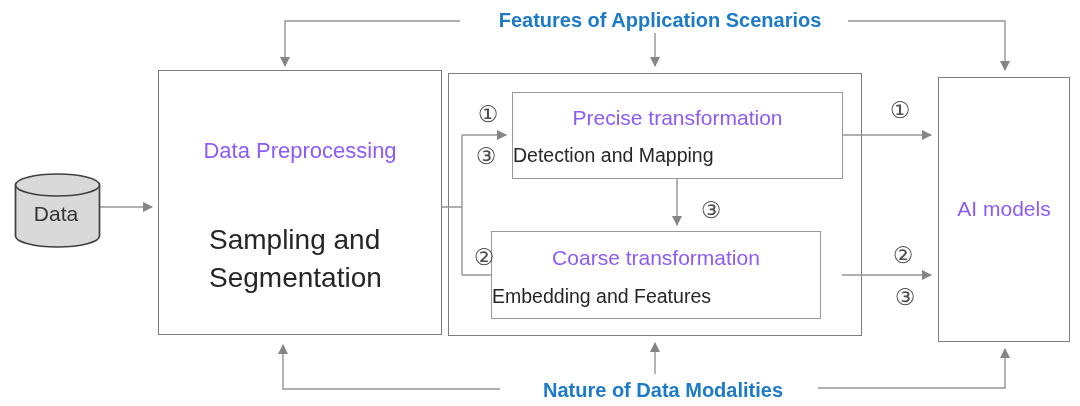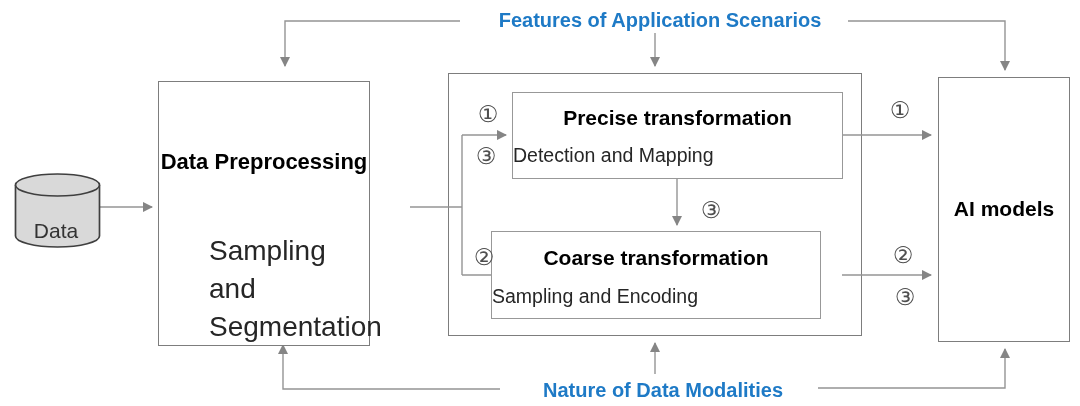--- a/index.html
+++ b/index.html
@@ -25,21 +25,21 @@
     z-index:1;
   }
   .inner-box{ border:1.5px solid #989898; }
   svg.wires{
     position:absolute;left:0;top:0;z-index:2;
     pointer-events:none;
   }
   .box-title{
     position:absolute;left:0;right:0;
     text-align:center;
-    font-weight:bold;color:#000000;
+    font-weight:normal;color:#8b5cf6;
     font-size:21px;line-height:1.15;
   }
   .box-sub{
     position:absolute;left:0;right:0;
     text-align:left;
     color:#262626;
     font-size:19.5px;line-height:1.35;
   }
   .banner{
     position:absolute;
@@ -66,33 +66,33 @@
     z-index:4;
   }
 </style>
 </head>
 <body>
 
 <div class="canvas">
 
   <div class="container-box" style="left:448px;top:73px;width:414px;height:263px;"></div>
 
-  <div class="box" style="left:158px;top:81px;width:212px;height:265px;">
+  <div class="box" style="left:158px;top:70px;width:284px;height:265px;">
     <div class="box-title" style="top:67px;font-size:22px;">Data Preprocessing</div>
     <div class="box-sub" style="top:150px;left:50px;right:50px;font-size:28px;">Sampling and Segmentation</div>
   </div>
 
   <div class="box inner-box" style="left:512px;top:92px;width:331px;height:87px;">
     <div class="box-title" style="top:13px;">Precise transformation</div>
     <div class="box-sub" style="top:49px;">Detection and Mapping</div>
   </div>
 
   <div class="box inner-box" style="left:491px;top:231px;width:330px;height:88px;">
     <div class="box-title" style="top:14px;">Coarse transformation</div>
-    <div class="box-sub" style="top:51px;">Sampling and Encoding</div>
+    <div class="box-sub" style="top:51px;">Embedding and Features</div>
   </div>
 
   <div class="box" style="left:938px;top:77px;width:132px;height:265px;padding-left:42px;">
     <div class="box-title" style="top:119px;">AI models</div>
   </div>
 
   <svg class="wires" width="1080" height="406" viewBox="0 0 1080 406">
     <defs>
       <marker id="arrow" viewBox="0 0 10 10" refX="9" refY="5" markerWidth="7.5" markerHeight="7.5" orient="auto-start-reverse">
         <path d="M0,0 L10,5 L0,10 z" fill="#858585"></path>
@@ -117,21 +117,21 @@
       <path d="M 843 135 H 931" marker-end="url(#arrow)"></path>
       <path d="M 842 275 H 931" marker-end="url(#arrow)"></path>
     </g>
 
     <g>
       <path d="M 15.5 185 L 15.5 236 A 42 11 0 0 0 99.5 236 L 99.5 185" fill="#d9d9d9" stroke="#3f3f3f" stroke-width="1.7"></path>
       <ellipse cx="57.5" cy="185" rx="42" ry="11" fill="#d9d9d9" stroke="#3f3f3f" stroke-width="1.7"></ellipse>
     </g>
   </svg>
 
-  <div class="cyl-label" style="left:56px;top:231px;text-align:right;">Data</div>
+  <div class="cyl-label" style="left:56px;top:214px;text-align:right;">Data</div>
 
   <div class="banner" style="left:663px;top:390px;">Nature of Data Modalities</div>
   <div class="banner" style="left:660px;top:20px;">Features of Application Scenarios</div>
 
   <div class="marker" style="left:488px;top:114px;">①</div>
   <div class="marker" style="left:486px;top:156px;">③</div>
   <div class="marker" style="left:484px;top:257px;">②</div>
   <div class="marker" style="left:711px;top:210px;">③</div>
   <div class="marker" style="left:900px;top:110px;">①</div>
   <div class="marker" style="left:903px;top:255px;">②</div>

